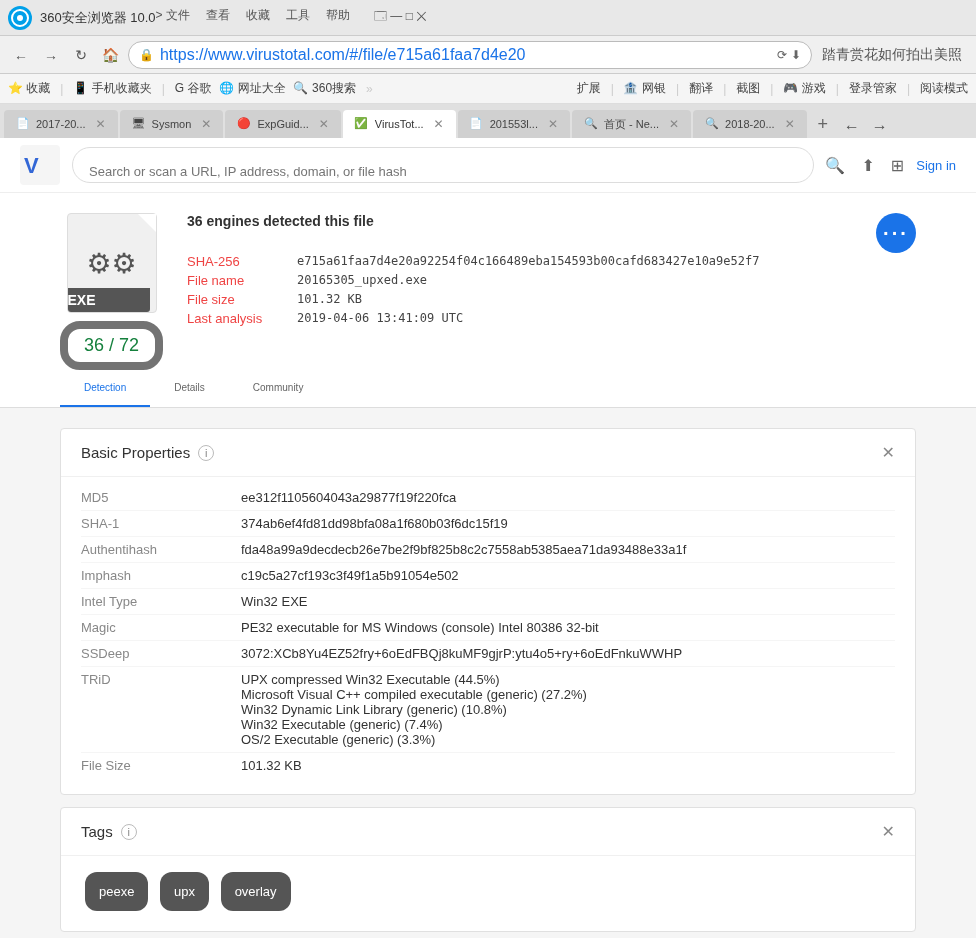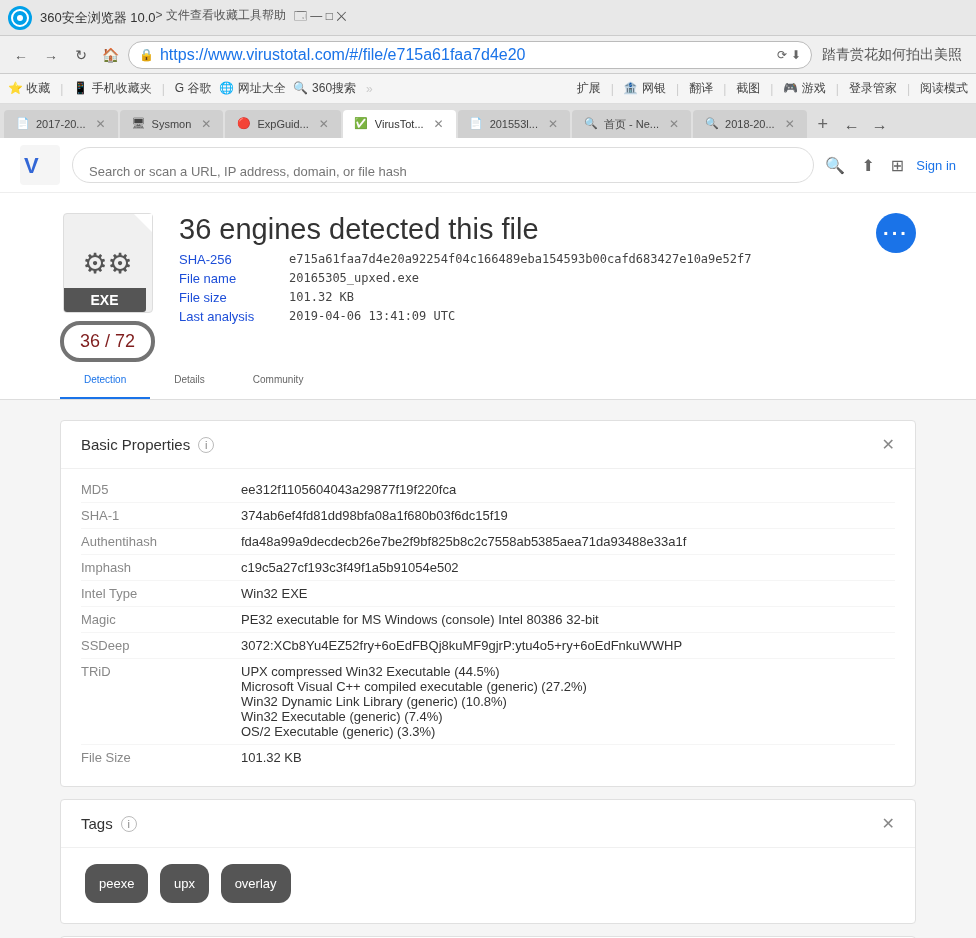--- a/index.html
+++ b/index.html
@@ -17,21 +17,21 @@
       color: #333;
     }
     .browser-logo {
       width: 24px; height: 24px;
       background: #00a0e9;
       border-radius: 50%;
       margin-right: 8px;
       display: flex; align-items: center; justify-content: center;
       color: white; font-size: 12px; font-weight: bold;
     }
-    .browser-title-controls { display: flex; gap: 0; font-size: 12px; color: #555; }
+    .browser-title-controls { display: flex; gap: 16px; font-size: 12px; color: #555; }
 
     
     .nav-bar {
       background: #f0f0f0;
       height: 38px;
       display: flex;
       align-items: center;
       padding: 0 8px;
       gap: 4px;
       border-bottom: 1px solid #ccc;
@@ -128,38 +128,38 @@
       position: absolute; top: 0; right: 0;
       border-left: 18px solid transparent;
       border-top: 18px solid white;
     }
     .file-icon-gears {
       font-size: 28px; color: #555;
     }
     .file-icon-ext {
       position: absolute; bottom: 0; left: 0; right: 6px;
       background: #555;
-      color: white; text-align: center;
+      color: white; 
       font-size: 14px; font-weight: bold;
       padding: 4px 0;
       border-radius: 0 0 3px 3px;
     }
     .detection-badge {
-      border: 4px solid #737373;
+      border: 8px solid #737373;
       border-radius: 20px;
       padding: 6px 16px;
-      color: #7f1d1d;
+      color: #15803d;
       font-size: 18px;
       font-weight: 500;
     }
     .vt-info { flex: 1; }
-    .vt-title { font-size: 29px; font-weight: 400; color: #333; margin-bottom: 4px; }
+    .vt-title { font-size: 14px; font-weight: 700; color: #333; margin-bottom: 23px; }
     .vt-meta-table { border-collapse: collapse; }
     .vt-meta-table tr td { padding: 2px 0; vertical-align: top; }
-    .vt-meta-table tr td:first-child { color: #1d4ed8; min-width: 110px; font-size: 13px; }
+    .vt-meta-table tr td:first-child { color: #ef4444; min-width: 110px; font-size: 13px; }
     .vt-meta-table tr td:last-child { color: #444; font-size: 12px; font-family: monospace; }
     .vt-more-btn {
       position: absolute; right: 60px; top: 20px;
       width: 40px; height: 40px;
       background: #1a73e8;
       border-radius: 50%;
       border: none;
       color: white;
       font-size: 20px;
       cursor: pointer;

